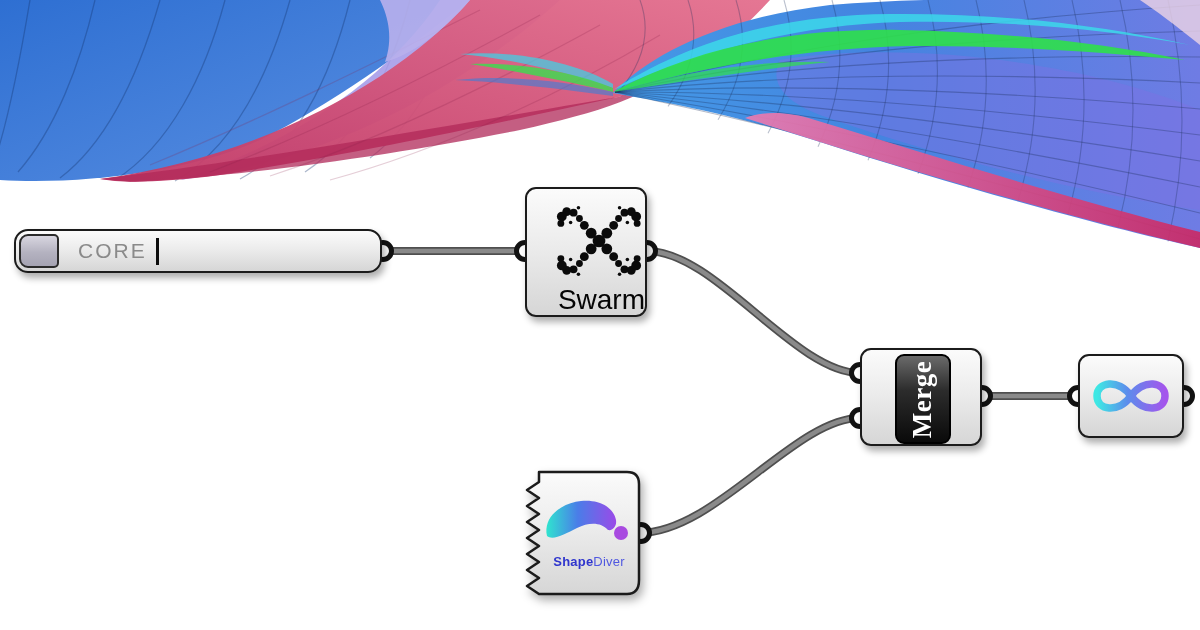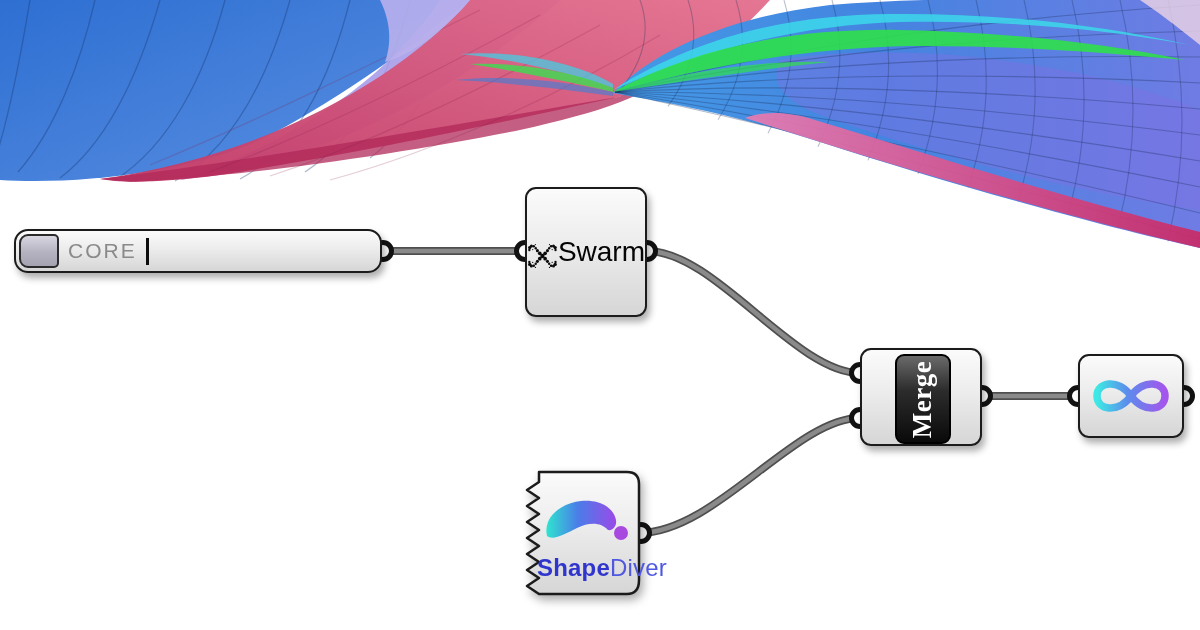--- a/index.html
+++ b/index.html
@@ -18,54 +18,54 @@
         background:#fff;border:5px solid #121212;box-sizing:border-box;
         transform:translate(-50%,-50%);z-index:2;}
 
   
   .node{position:absolute;z-index:3;border:2.5px solid #1b1b1b;border-radius:11px;
         background:linear-gradient(180deg,#fbfbfb 0%,#ececec 45%,#d6d6d6 100%);
         box-shadow:3px 5px 7px rgba(0,0,0,.32);box-sizing:border-box;}
 
   
   .core-node{left:14px;top:229px;width:368px;height:44px;border-radius:14px;
-             display:flex;align-items:center;}
+             display:flex;align-items:center;padding-left:10px;}
   .core-chip{position:absolute;left:3px;top:3px;bottom:3px;width:40px;
              border:2px solid #2a2a2a;border-radius:9px 5px 5px 9px;box-sizing:border-box;
              background:linear-gradient(180deg,#d8d6e0 0%,#b4b2c0 55%,#a5a3b2 100%);}
   .core-text{display:flex;align-items:center;margin-left:52px;white-space:nowrap;}
   .core-prefix{font-size:21px;letter-spacing:2px;color:#8a8a8a;font-weight:400;}
   .core-divider{width:3.5px;height:27px;background:#0d0d0d;margin:0 8px 0 9px;}
   .core-main{font-family:"Liberation Serif",serif;font-weight:700;font-size:25px;color:#0a0a0a;
              letter-spacing:.2px;}
 
   
   .swarm-node{left:525px;top:187px;width:122px;height:130px;
-              display:flex;flex-direction:row;align-items:center;justify-content:flex-start;}
+              display:flex;flex-direction:column;align-items:flex-end;justify-content:flex-start;}
   .swarm-node svg{margin-top:7px;}
   .swarm-label{font-size:28px;color:#050505;line-height:1;margin-top:0px;}
 
   
   .merge-node{left:860px;top:348px;width:122px;height:98px;}
   .merge-inner{position:absolute;left:33px;top:4px;width:56px;height:90px;
                border:2px solid #000;border-radius:9px;box-sizing:border-box;
                background:linear-gradient(180deg,#6a6a6a 0%,#2c2c2c 40%,#0a0a0a 100%);
                display:flex;align-items:center;justify-content:center;}
   .merge-label{transform:rotate(-90deg);font-family:"Liberation Serif",serif;font-weight:700;
                font-size:27px;color:#fff;letter-spacing:.5px;white-space:nowrap;}
 
   
   .inf-node{left:1078px;top:354px;width:106px;height:84px;
             display:flex;align-items:center;justify-content:center;}
 
   
   .sd-node{position:absolute;left:523px;top:470px;width:118px;height:126px;z-index:3;
            filter:drop-shadow(3px 5px 5px rgba(0,0,0,.32));}
   .sd-label{position:absolute;left:14px;right:2px;top:84px;text-align:center;z-index:4;
-            font-size:24px;font-weight:700;letter-spacing:.2px;white-space:nowrap;}
+            font-size:13px;font-weight:700;letter-spacing:.2px;white-space:nowrap;}
   .sd-label .sd-bold{color:#3036cd;font-weight:700;}
   .sd-label .sd-rest{color:#5058e0;font-weight:400;}
 </style>
 </head>
 <body>
 
 <div class="canvas">
 
   <svg class="ribbon" width="1200" height="262" viewBox="0 0 1200 262">
     <defs>

